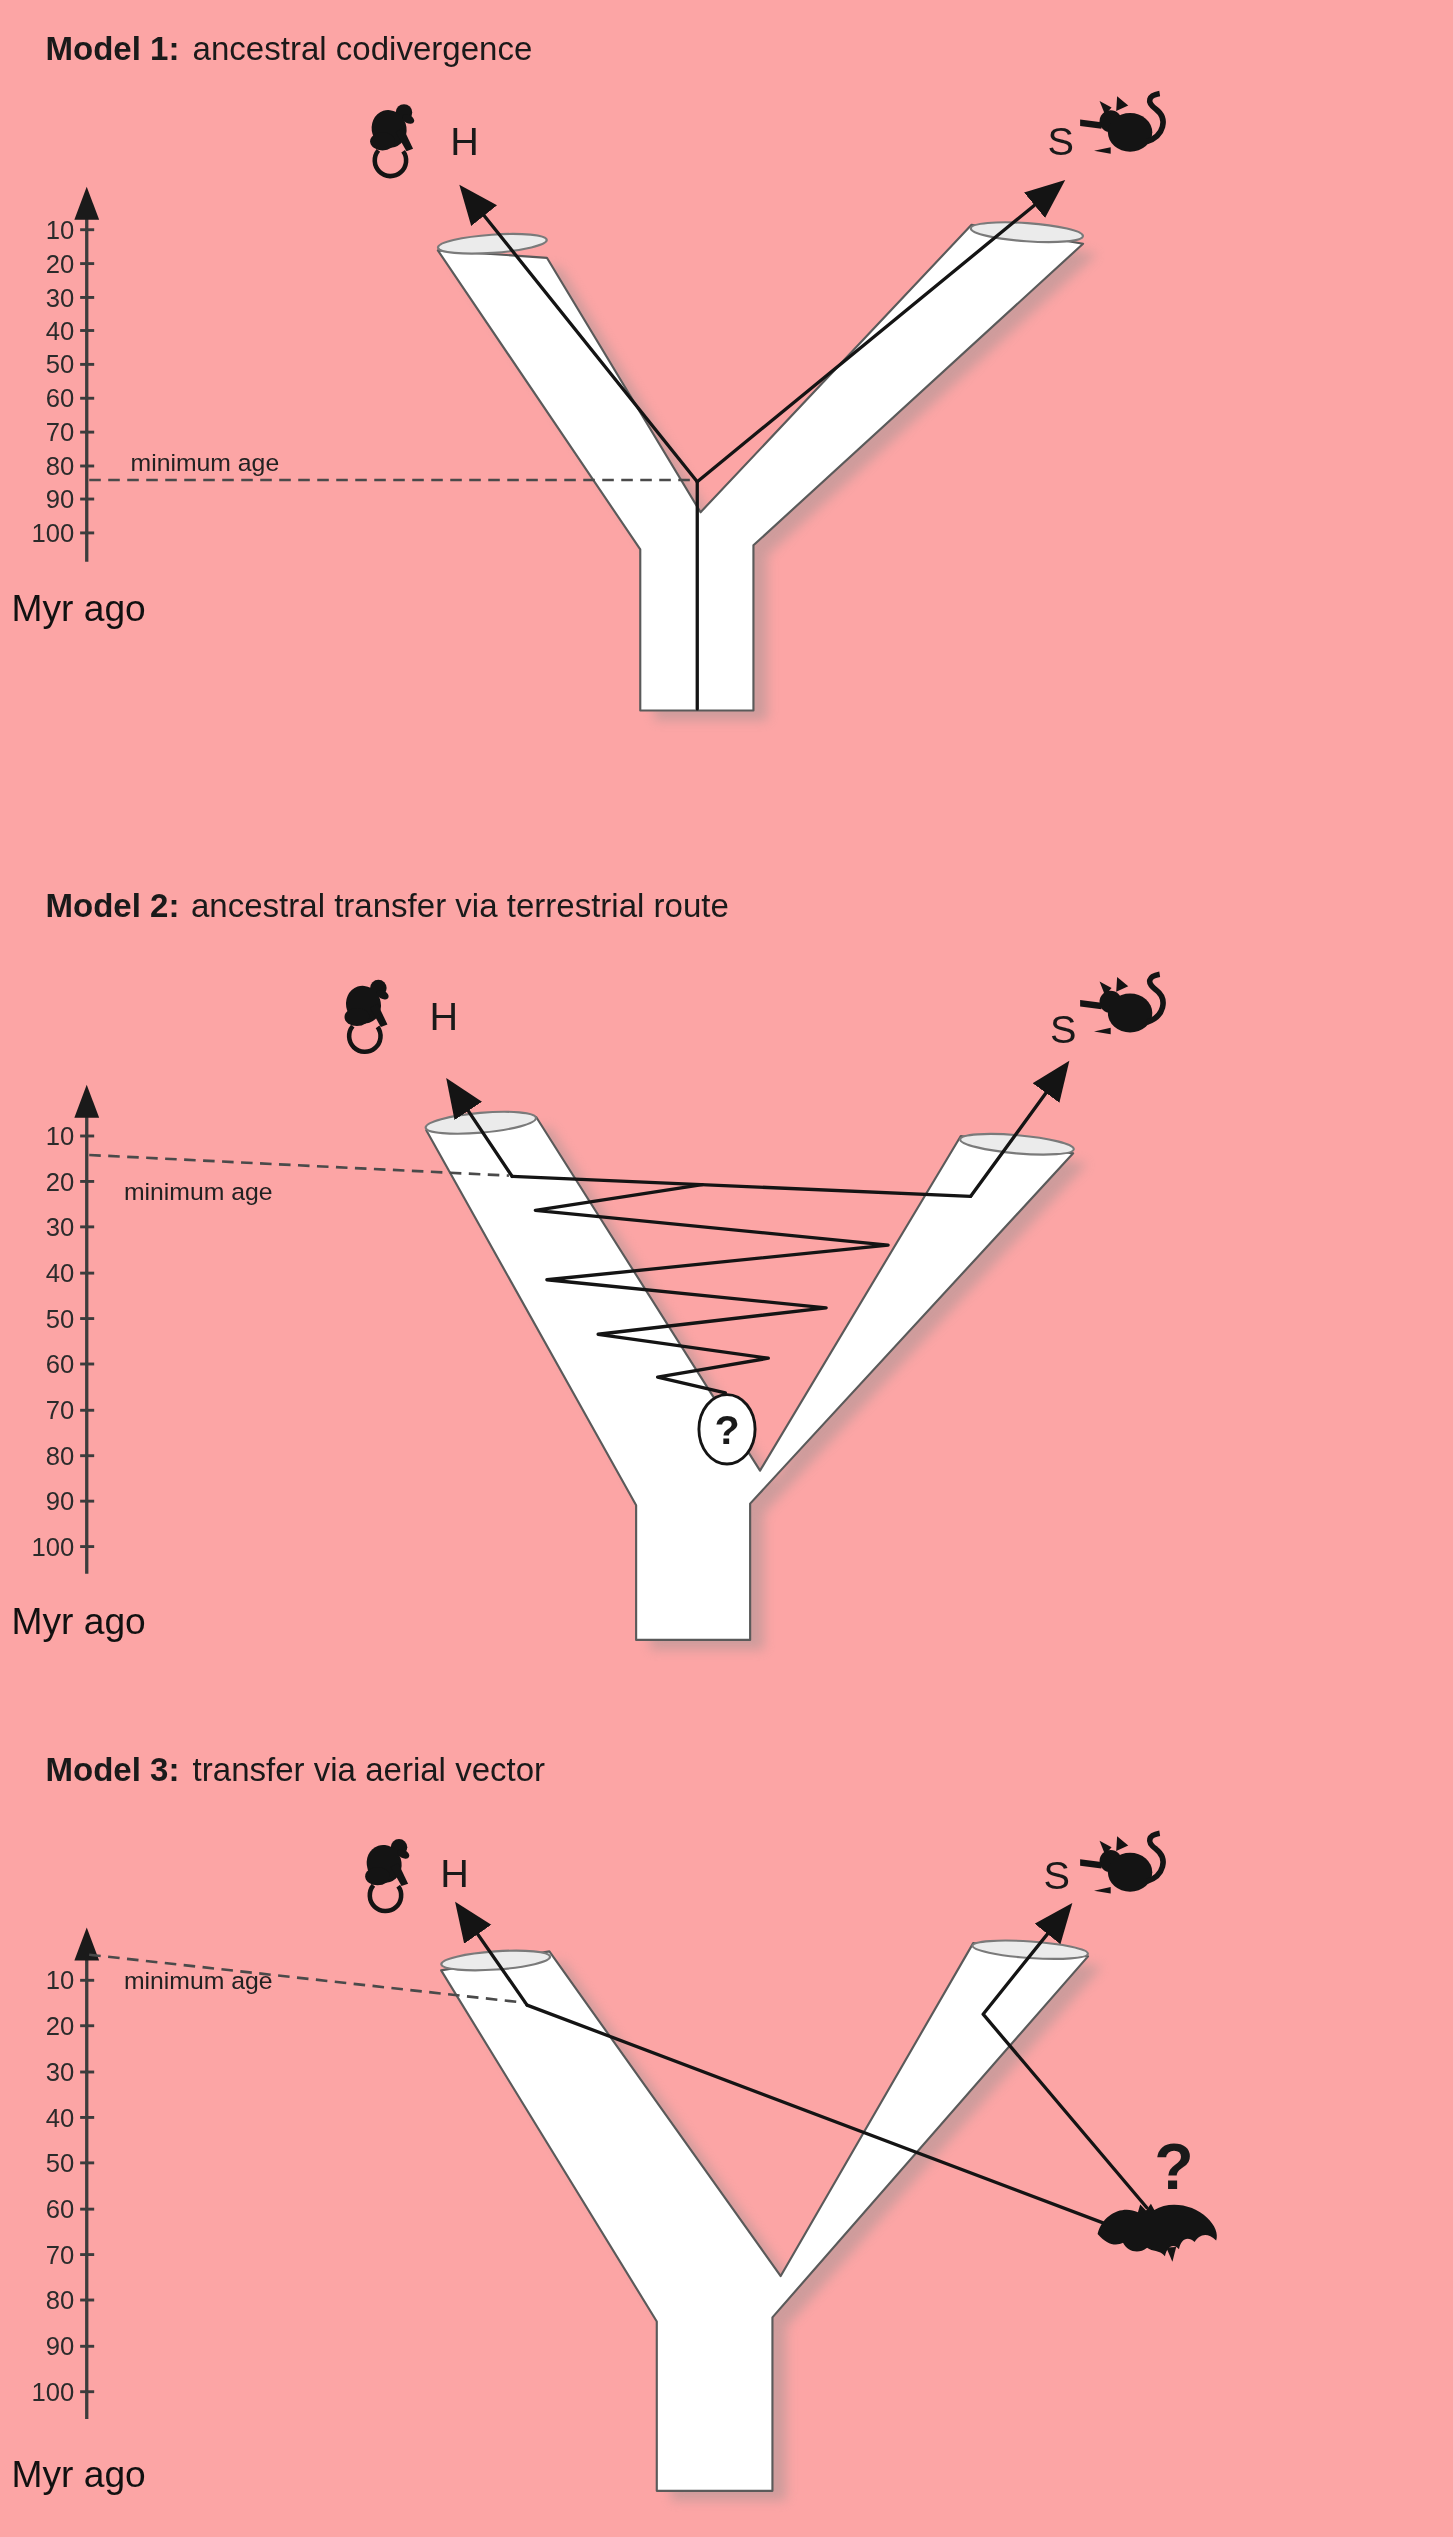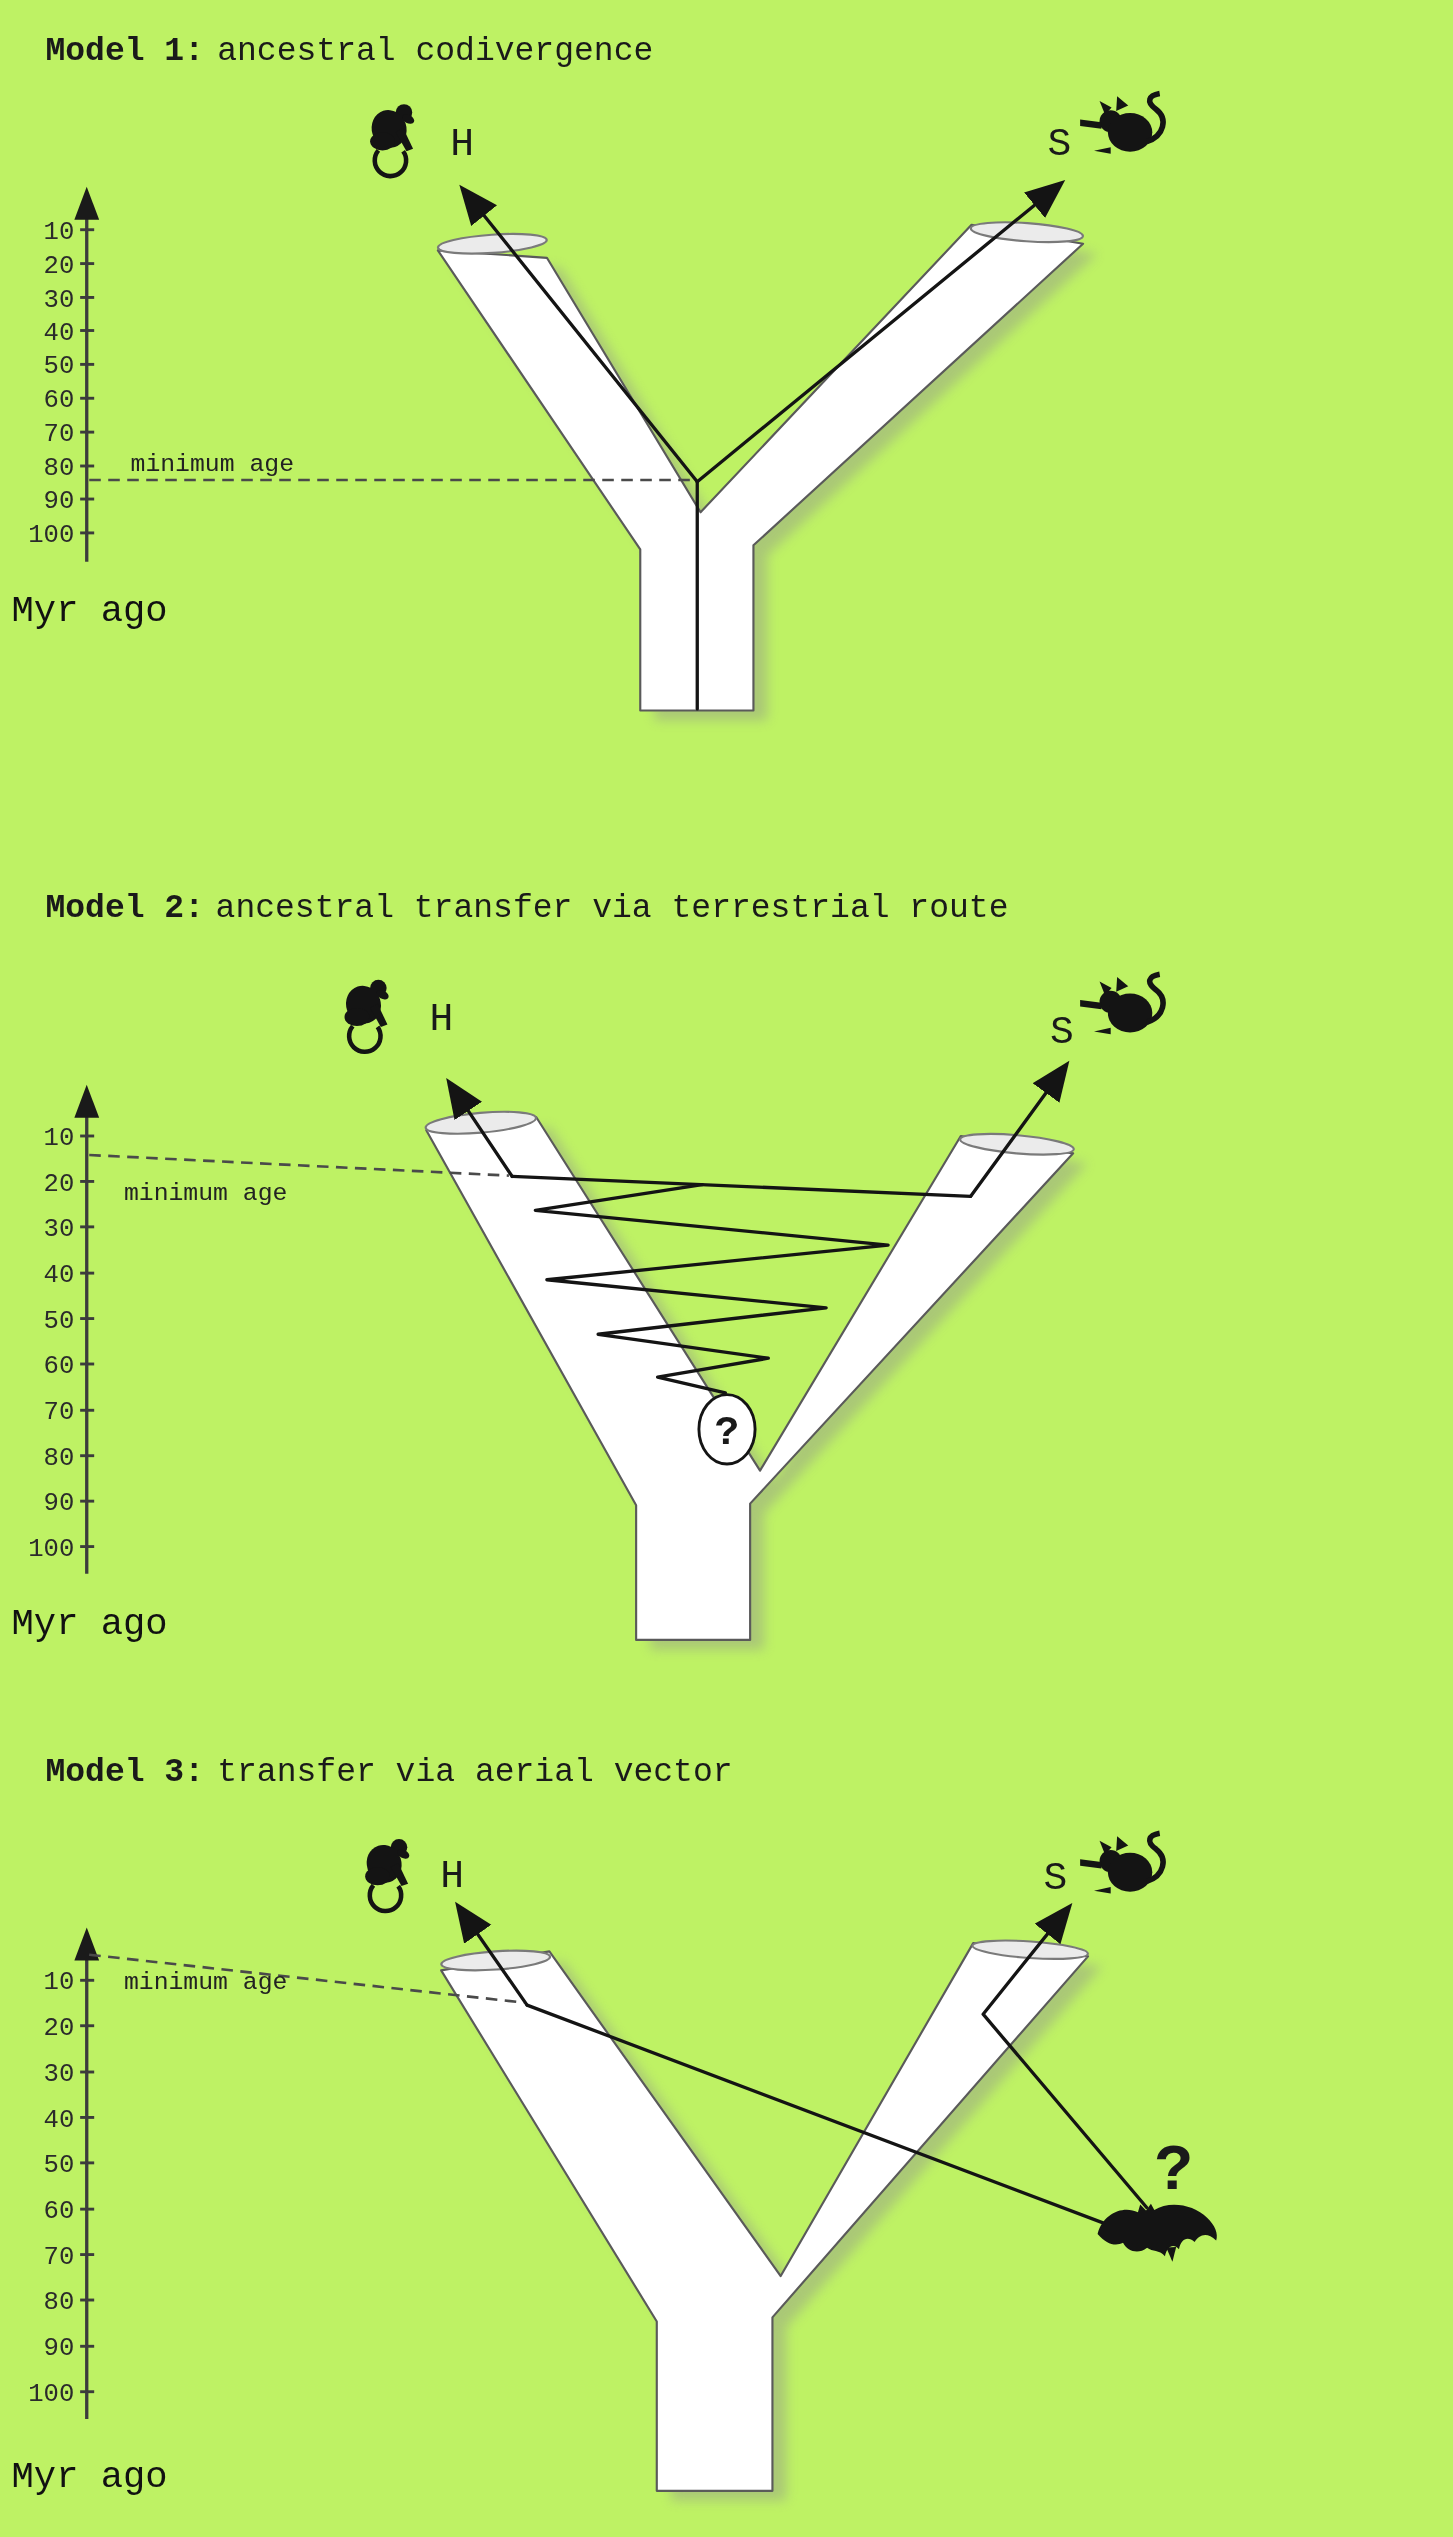--- a/index.html
+++ b/index.html
@@ -1,16 +1,16 @@
 <!DOCTYPE html>
 <html style="font-size:13.2px"><head>
 <meta charset="utf-8">
 <style>
   html,body{margin:0;padding:0;background:#fff;}
-  .stage{width:1454px;height:2538px;background:#bef264;position:relative;font-family:Liberation Mono, monospace;}
+  .stage{width:1454px;height:2538px;background:#fca5a5;position:relative;font-family:Liberation Sans, sans-serif;}
   svg{display:block;}
   text{fill:#1a1a1a;}
   .title{font-size:40px;}
   .title .b{font-weight:bold;}
   .host-letter{font-size:48px;}
   .tick-label{font-size:31px;fill:#2b2b2b;}
   .unit-label{font-size:45px;fill:#111;}
   .minage{font-size:30px;fill:#222;}
   .qmark-small{font-size:50px;font-weight:bold;}
   .qmark-big{font-size:78px;font-weight:bold;}

